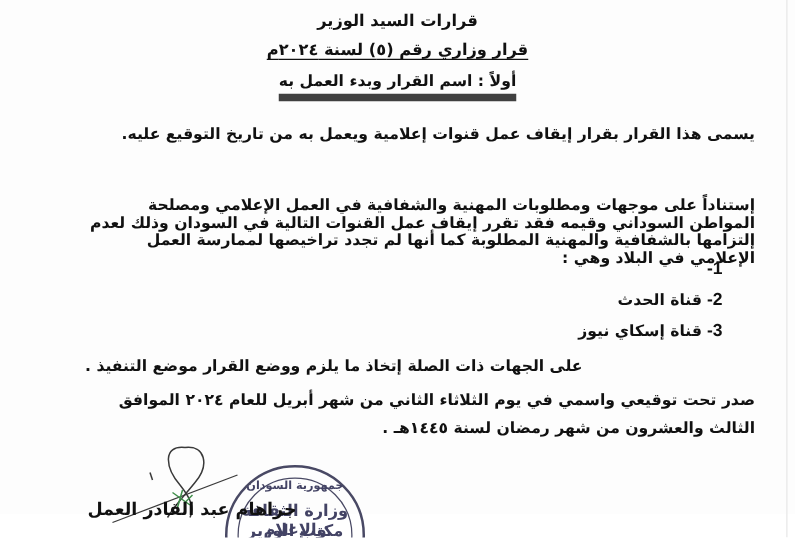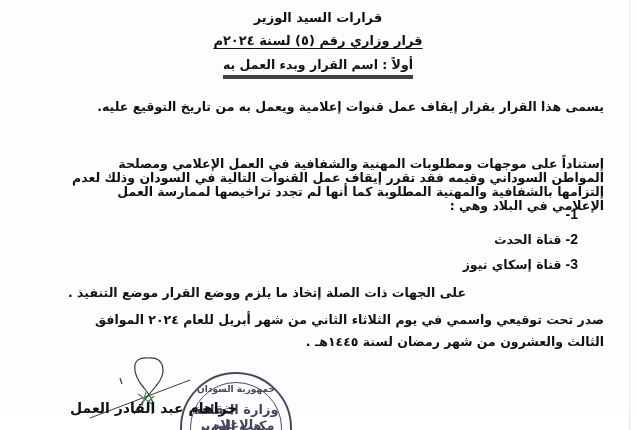--- a/index.html
+++ b/index.html
@@ -37,21 +37,21 @@
     }
     .subtitle span {
       text-decoration: underline;
       text-underline-offset: 3px;
       text-decoration-thickness: 1px;
     }
     .section-head { top: 57px; font-size: 12.5px; }
     .section-head span {
       display: inline-block;
       padding-bottom: 2px;
-      border-bottom: 4px solid #404040;
+      border-bottom: 6px solid #404040;
     }
     .para {
       position: absolute;
       right: 32px;
       width: 540px;
       direction: rtl;
       text-align: right;
       font-weight: bold;
       font-size: 12.5px;
       line-height: 22px;

